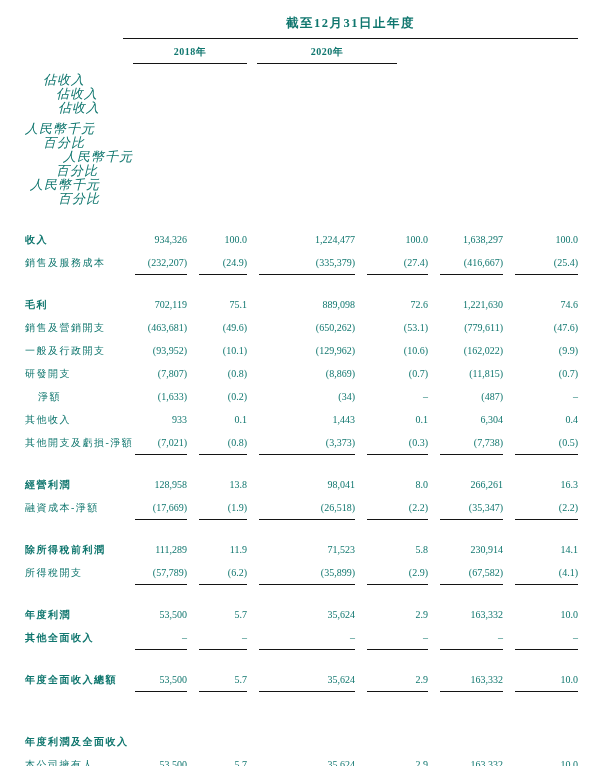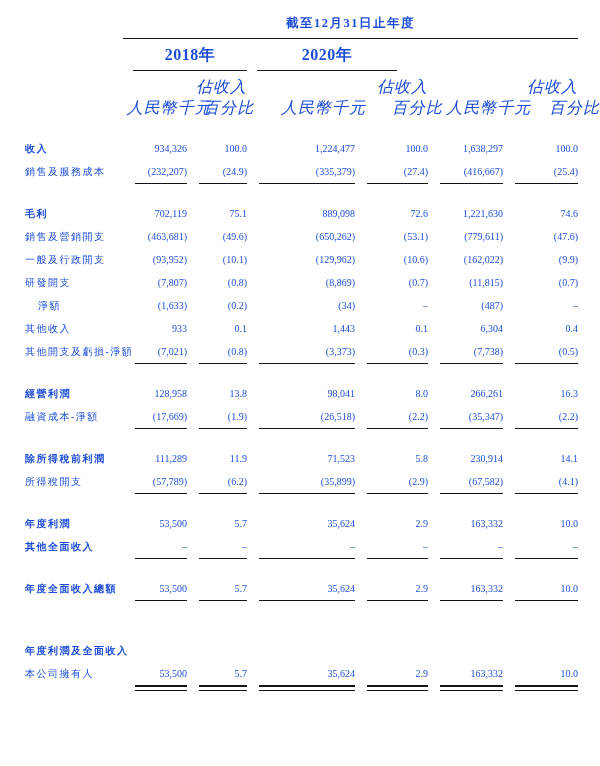--- a/index.html
+++ b/index.html
@@ -3,21 +3,21 @@
 <meta charset="utf-8">
 <style>
   html, body { margin: 0; padding: 0; background: #ffffff; }
   .page {
     position: relative;
     width: 600px;
     height: 766px;
     box-sizing: border-box;
     padding: 15px 0 0 25px;
     background: #ffffff;
-    color: #1d4ed8;
+    color: #0f766e;
     font-family: "Liberation Serif", "DejaVu Serif", serif;
     overflow: hidden;
   }
 
   
   .cell { flex: 0 0 auto; }
   .c-label { width: 98px; }
   .c-a1 { width: 64px; }
   .c-p1 { width: 60px; }
   .c-a2 { width: 108px; }
@@ -41,33 +41,34 @@
   .year-row { display: flex; margin-top: 3px; }
   .ygroup { display: flex; }
   .g1 { width: 124px; }
   .g2 { width: 181px; }
   .g3 { width: 150px; }
   .yinner {
     flex: 1;
     margin-left: 10px;
     text-align: center;
     font-weight: bold;
-    font-size: 16px;
+    font-size: 10px;
     letter-spacing: 0.5px;
     padding: 3px 0 4px 0;
     border-bottom: 1.5px solid #141414;
     white-space: nowrap;
   }
   .sub-row {
     display: flex;
     font-style: italic;
-    font-size: 16px;
+    font-size: 13px;
     letter-spacing: 1px;
     line-height: 14px;
     white-space: nowrap;
+    flex-direction: column;
   }
   .sub1 { margin-top: 9px; }
   .sub2 { margin-top: 7px; justify-content: space-between; }
 
   
   #table-body { margin-top: 26px; }
   .row {
     display: flex;
     height: 23px;
     align-items: flex-start;

